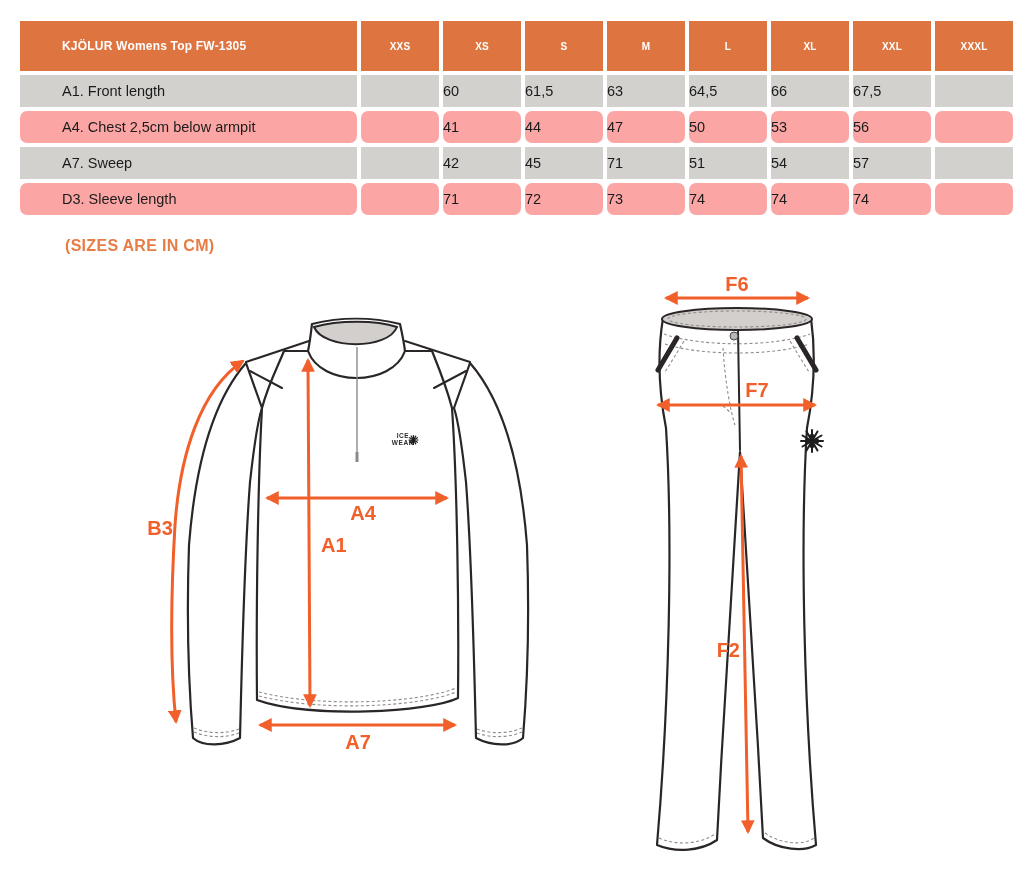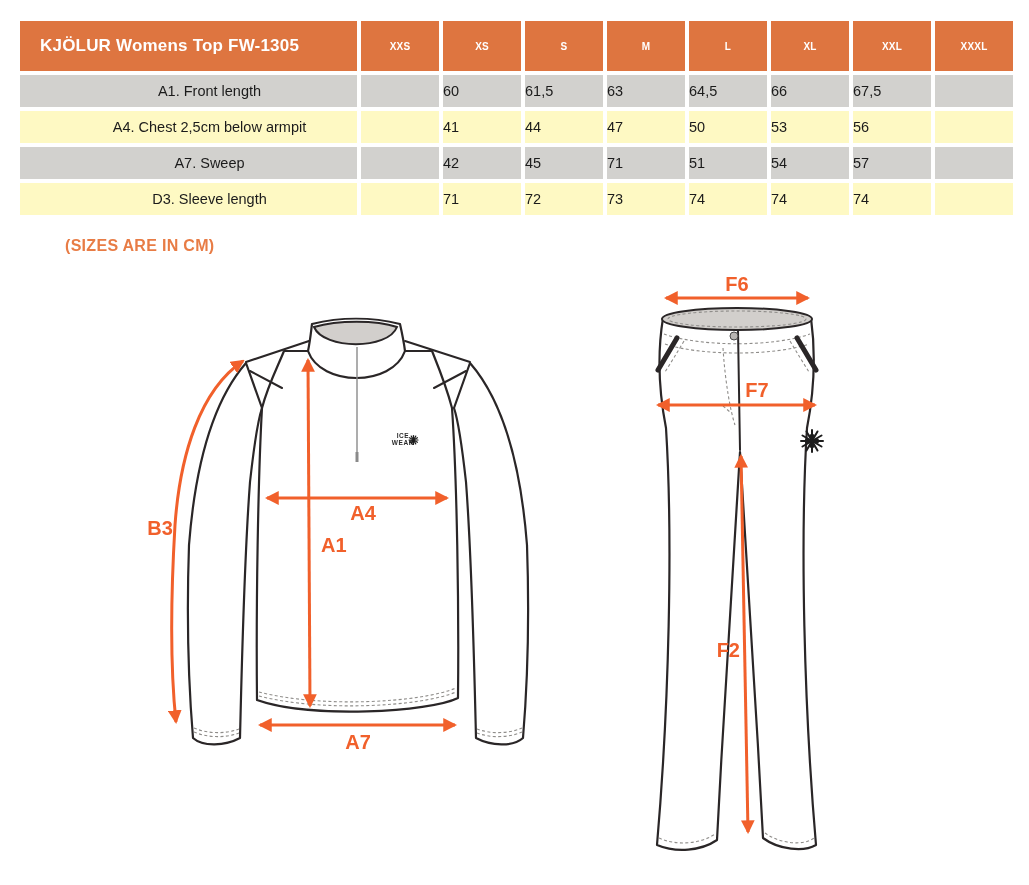--- a/index.html
+++ b/index.html
@@ -10,27 +10,27 @@
   table.size-table{
     position:absolute;left:16px;top:17px;
     border-collapse:separate;border-spacing:4px;
     table-layout:fixed;width:997px;
   }
   .size-table th,.size-table td{padding:0;vertical-align:middle;}
   .size-table thead th{
     background:#DE7540;color:#ffffff;font-weight:bold;
     font-size:10px;height:50px;text-align:center;letter-spacing:.2px;
   }
-  .size-table thead th.title-cell{text-align:left;padding-left:20px;font-size:17px;}
+  .size-table thead th.title-cell{text-align:left;padding-left:42px;font-size:12px;}
   .size-table tbody td{
     height:32px;font-size:14.5px;color:#1b1b1b;text-align:left;
   }
-  .size-table tbody td.label-cell{text-align:center;padding-left:42px;}
+  .size-table tbody td.label-cell{text-align:left;padding-left:42px;}
   .size-table tr.row-dark td{background:#D2D1CE;}
-  .size-table tr.row-light td{background:#fef9c3;}
+  .size-table tr.row-light td{background:#fca5a5;border-radius:7px;}
 
   .cm-note{
     position:absolute;left:65px;top:237px;
     color:#E87C45;font-size:16px;font-weight:600;letter-spacing:.3px;
   }
 
   
   svg.diagram{position:absolute;left:0;top:270px;}
   .garment{fill:#ffffff;stroke:#2a2627;stroke-width:2.2;stroke-linejoin:round;stroke-linecap:round;}
   .seam{fill:none;stroke:#2a2627;stroke-width:2;stroke-linecap:round;}

